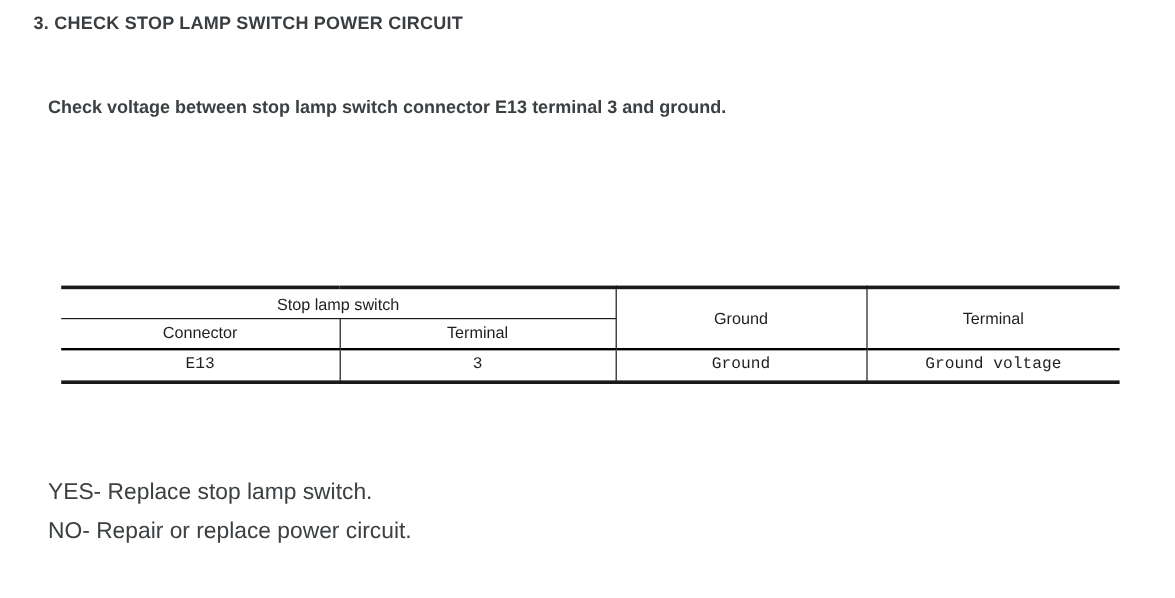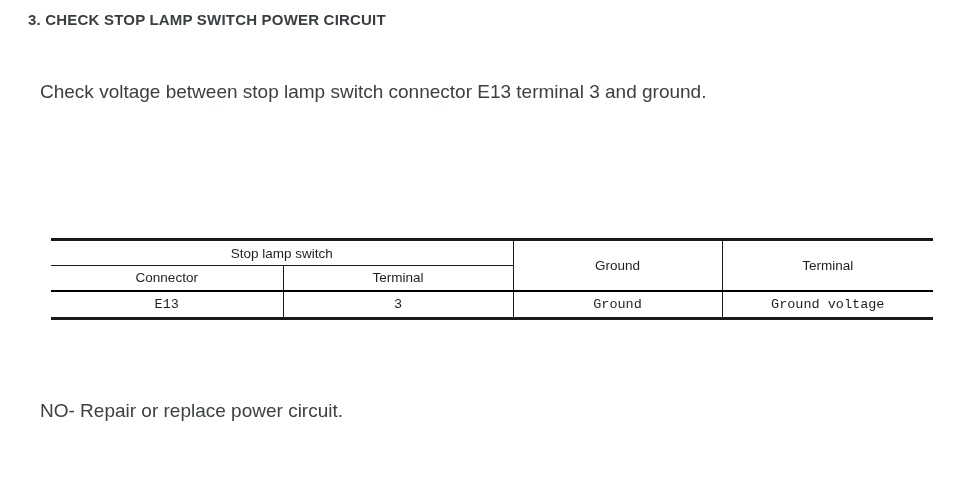--- a/index.html
+++ b/index.html
@@ -17,22 +17,22 @@
     top: 11px;
     font-size: 15px;
     font-weight: bold;
     color: #3a3e41;
     letter-spacing: 0.2px;
   }
   .instruction {
     position: absolute;
     left: 40px;
     top: 81px;
-    font-size: 19px;
-    font-weight: normal;
+    font-size: 15px;
+    font-weight: bold;
     color: #3c4043;
   }
   .spec-table-wrap {
     position: absolute;
     left: 51px;
     top: 198px;
     width: 882px;
   }
   table.spec-table {
     border-collapse: collapse;
@@ -98,14 +98,15 @@
         <td class="bdr-r">E13</td>
         <td class="bdr-r">3</td>
         <td class="bdr-r">Ground</td>
         <td>Ground voltage</td>
       </tr>
     </tbody>
   </table>
 </div>
 
 <div class="result-block">
+  <div>YES- Replace stop lamp switch.</div>
   <div>NO- Repair or replace power circuit.</div>
 </div>
 
 </body></html>

